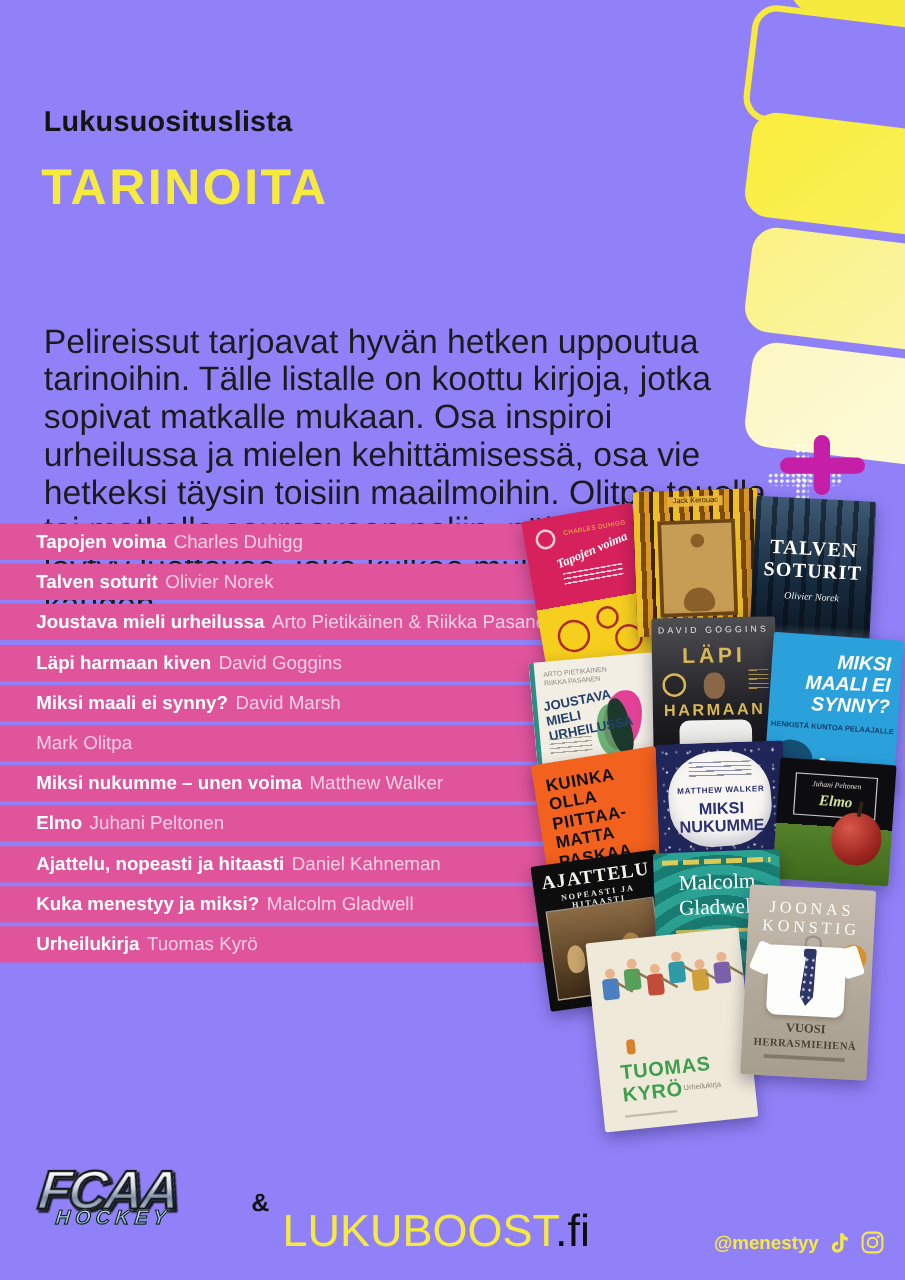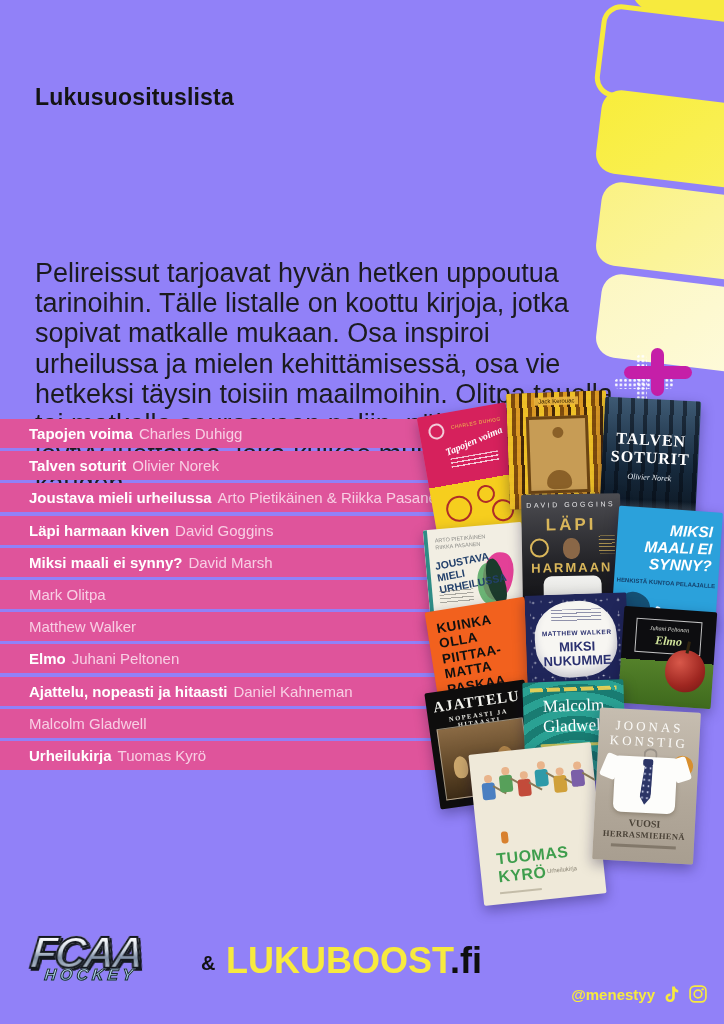--- a/index.html
+++ b/index.html
@@ -191,21 +191,21 @@
   .fcaa{position:absolute;left:30px;top:928px;width:160px;height:64px;transform:skewX(-6deg);}
   .fcaa-main{position:absolute;left:0;top:0;font:italic 900 44px "Liberation Sans",sans-serif;letter-spacing:-3px;
              background:linear-gradient(180deg,#FFFFFF 18%,#CBD4E0 45%,#7E8EA4 60%,#E8EEF5 100%);
              -webkit-background-clip:text;background-clip:text;color:transparent;
              -webkit-text-stroke:2px #14181F;filter:drop-shadow(2px 2px 0 #14181F);}
   .fcaa-sub{position:absolute;left:16px;top:38px;font:italic 900 16px "Liberation Sans",sans-serif;letter-spacing:4px;
             background:linear-gradient(180deg,#D8F3FF,#6FA3C0);
             -webkit-background-clip:text;background-clip:text;color:transparent;
             -webkit-text-stroke:1px #182230;}
   .amp{position:absolute;left:201px;top:952px;font-size:20px;font-weight:800;color:#121212;}
-  .brand{position:absolute;left:226px;top:940px;font-weight:700;font-size:36px;letter-spacing:0;color:var(--accent,#F7EA3E);white-space:nowrap;}
+  .brand{position:absolute;left:226px;top:964px;font-weight:400;font-size:36px;letter-spacing:0;color:var(--accent,#F7EA3E);white-space:nowrap;}
   .brand .tld{color:#0E0E0E;}
   .social{position:absolute;right:16px;top:984px;display:flex;align-items:center;gap:7px;}
   .handle{font-weight:700;font-size:15px;color:var(--accent,#F7EA3E);}
   .social svg{display:block;}
 </style>
 </head>
 <body>
 
 <div class="page">
 
@@ -219,20 +219,21 @@
 
   <div class="plus">
     <span class="dot-h"></span>
       <span class="dot-v"></span>
     <span class="sol-h"></span>
       <span class="sol-v"></span>
   </div>
 
   <div class="eyebrow">Lukusuosituslista</div>
   <div class="title">
+    <div>TARINOITA</div>
   </div>
   <p class="intro">Pelireissut tarjoavat hyvän hetken uppoutua tarinoihin. Tälle listalle on koottu kirjoja, jotka sopivat matkalle mukaan. Osa inspiroi urheilussa ja mielen kehittämisessä, osa vie hetkeksi täysin toisiin maailmoihin. Olitpa tauolla tai matkalla seuraavaan peliin, näistä teoksista löytyy luettavaa, joka kulkee mukana koko kauden.</p>
 
   <div class="book-list">
     <div class="bar">
       <span class="bar-title">Tapojen voima</span>
       <span class="bar-author">Charles Duhigg</span>
     </div>
 
 
@@ -254,34 +255,36 @@
     <div class="bar">
       <span class="bar-title">Miksi maali ei synny?</span>
       <span class="bar-author">David Marsh</span>
     </div>
 
     <div class="bar">
       <span class="bar-author">Mark Olitpa</span>
     </div>
 
     <div class="bar">
+      <span class="bar-title">Miksi nukumme – unen voima</span>
       <span class="bar-author">Matthew Walker</span>
     </div>
 
     <div class="bar">
       <span class="bar-title">Elmo</span>
       <span class="bar-author">Juhani Peltonen</span>
     </div>
 
     <div class="bar">
       <span class="bar-title">Ajattelu, nopeasti ja hitaasti</span>
       <span class="bar-author">Daniel Kahneman</span>
     </div>
 
     <div class="bar">
+      <span class="bar-title">Kuka menestyy ja miksi?</span>
       <span class="bar-author">Malcolm Gladwell</span>
     </div>
 
 
     <div class="bar">
       <span class="bar-title">Urheilukirja</span>
       <span class="bar-author">Tuomas Kyrö</span>
     </div>
   </div>
 

